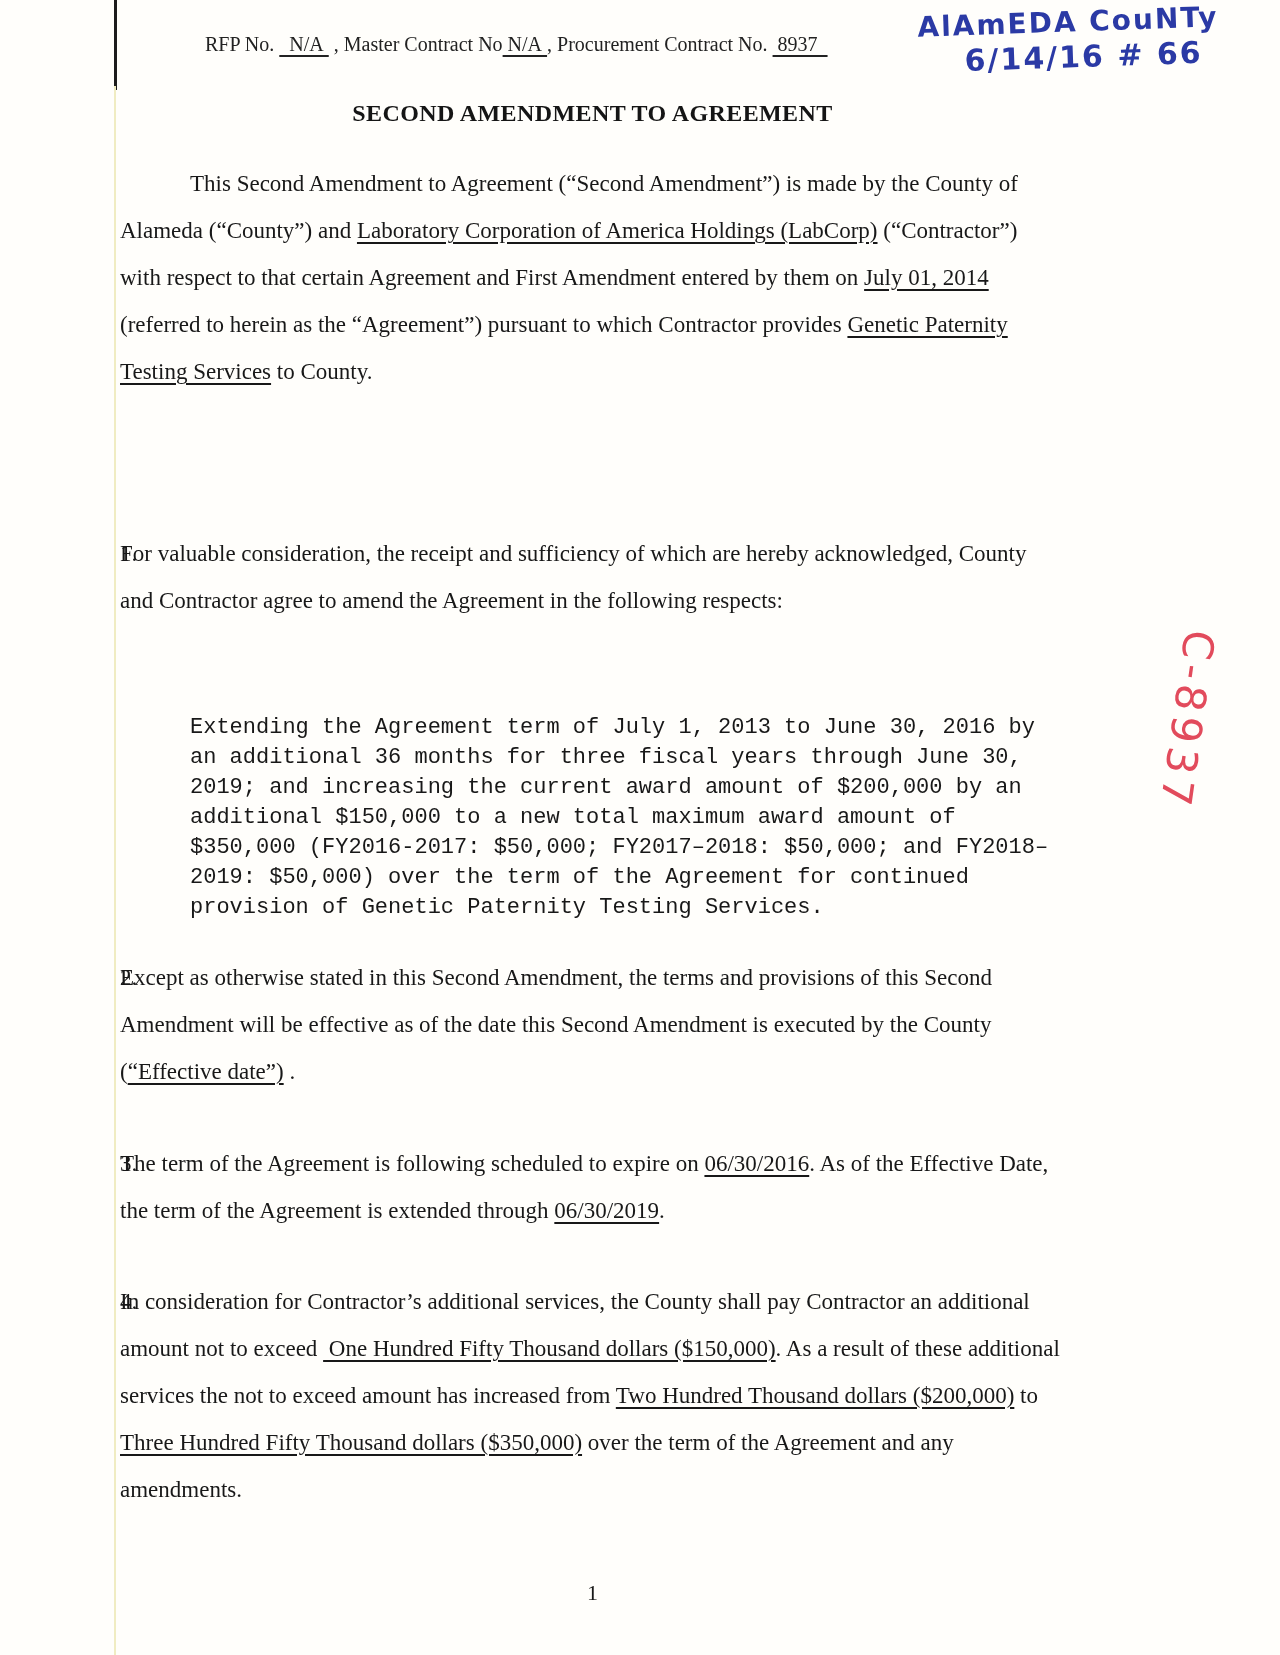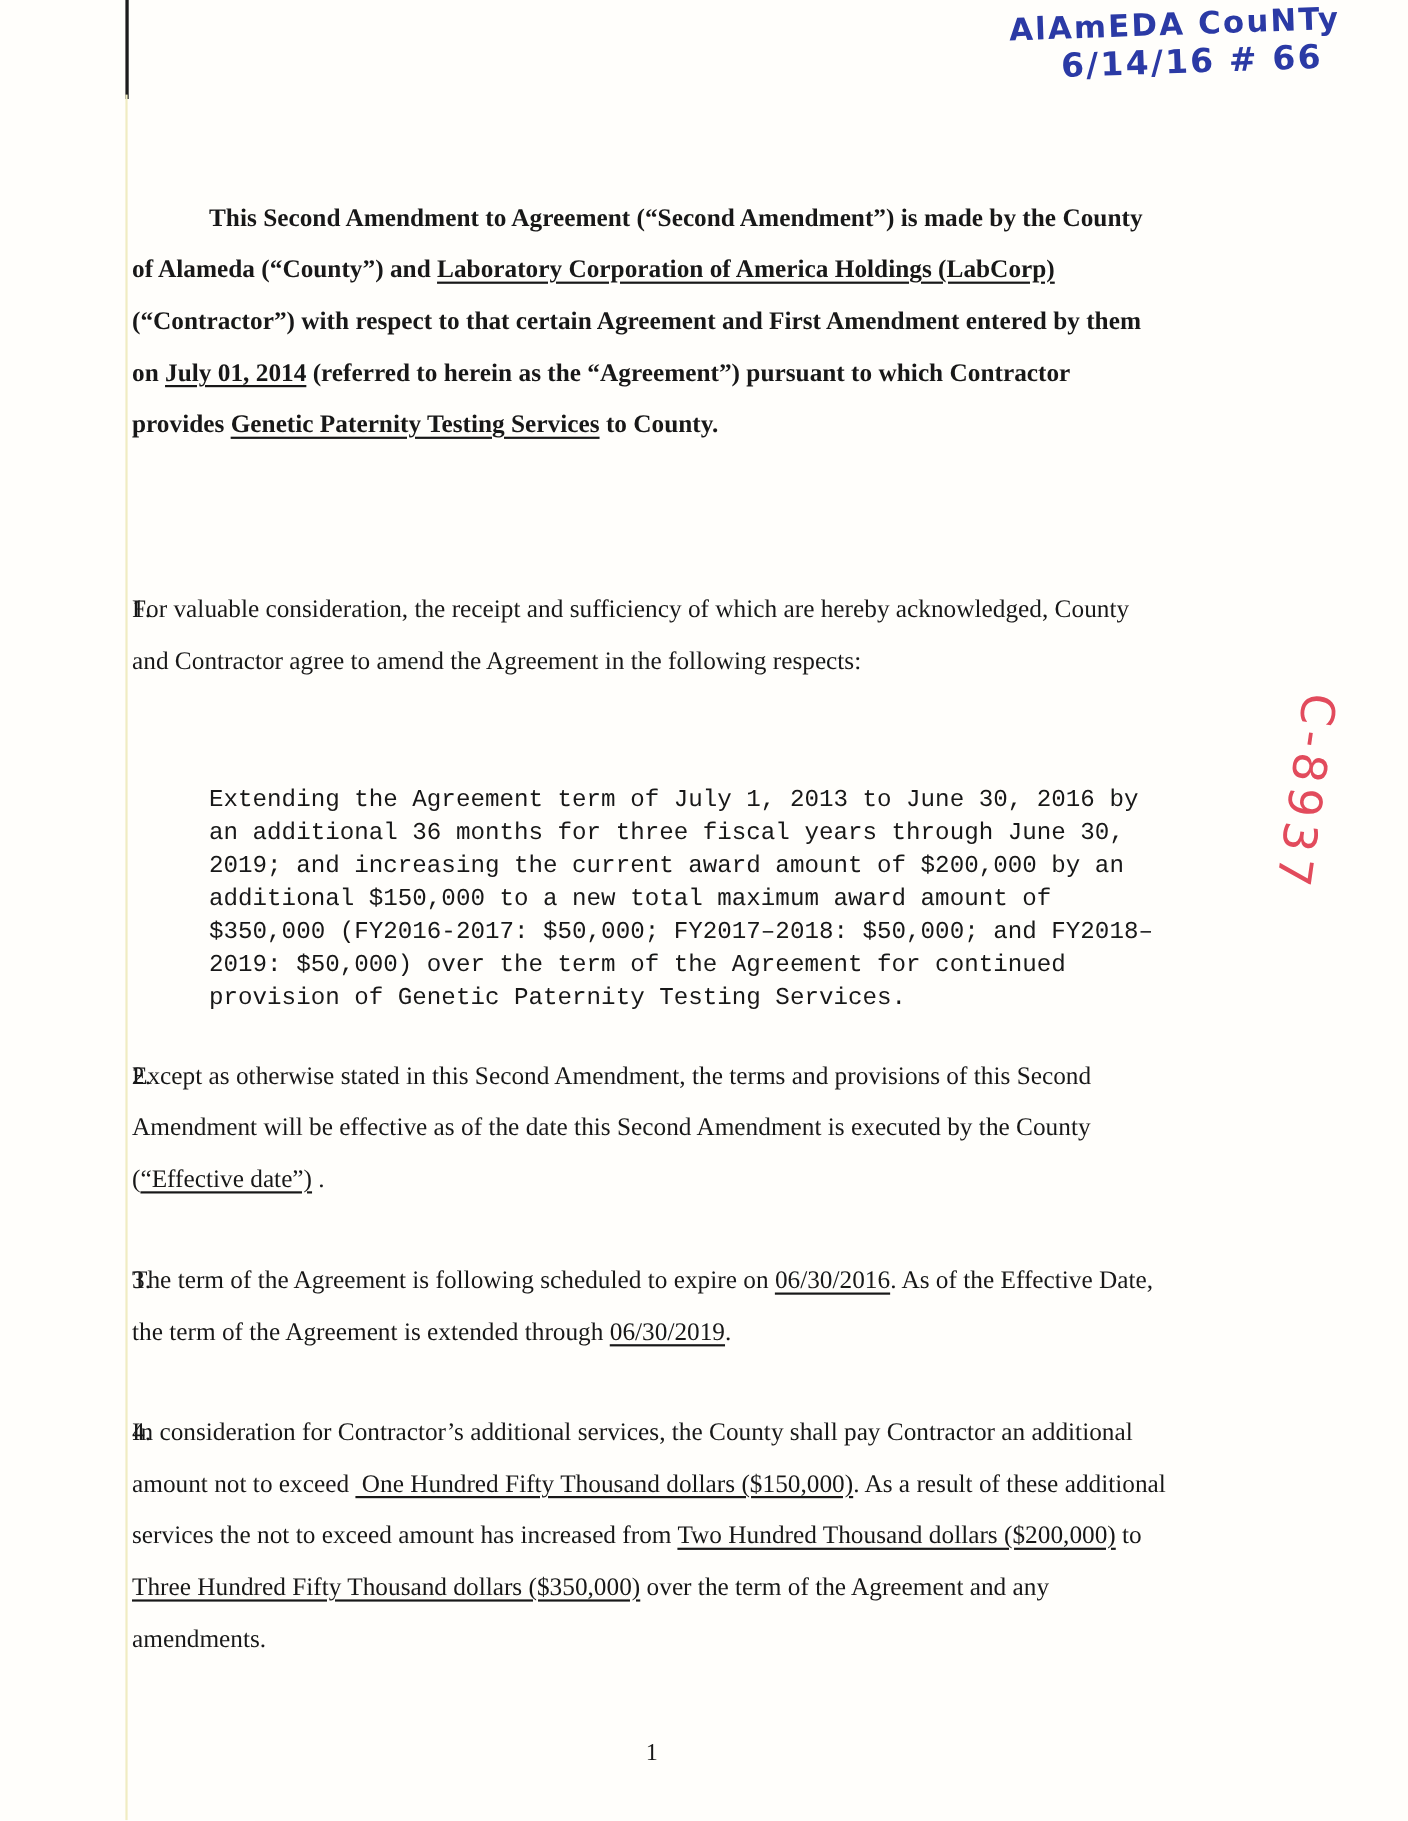--- a/index.html
+++ b/index.html
@@ -19,21 +19,21 @@
   .header-line {
     position:absolute; left:205px; top:33px; width:780px;
     font-size:20px; color:#222; white-space:nowrap;
   }
   .u { text-decoration:underline; text-underline-offset:4px; text-decoration-thickness:1.5px; }
   .title {
     position:absolute; left:120px; top:100px; width:945px;
     text-align:center; font-weight:bold; font-size:24px; letter-spacing:.4px; color:#151515;
   }
   .ds { font-size:23px; line-height:47px; }
-  .intro { position:absolute; left:120px; top:151px; width:940px; text-indent:70px;font-weight:bold; }
+  .intro { position:absolute; left:120px; top:137px; width:940px; text-indent:70px; }
   .agree { position:absolute; left:120px; top:416px; width:940px; }
   .item { position:absolute; left:120px; width:945px; }
   .item .num { position:absolute; left:0; top:0; }
   .item .itext { }
   .item1 { top:530px; }
   .blockpara {
     position:absolute; left:190px; top:713px; width:880px;
     font-size:22px; line-height:30px;font-family:Liberation Mono, monospace;
   }
   .item2 { top:954px; }
@@ -64,28 +64,30 @@
   }
 </style>
 </head>
 <body>
 
 <div class="page">
 
   <div class="edge-black"></div>
   <div class="edge-yellow"></div>
 
+  <div class="header-line"><span>RFP No. </span><span class="u">&nbsp;&nbsp;N/A&nbsp;</span><span>&nbsp;, Master Contract No</span><span class="u">&nbsp;N/A&nbsp;</span><span>, Procurement Contract No. </span><span class="u">&nbsp;8937&nbsp;&nbsp;</span></div>
 
   <div class="stamp">
     <div class="l1">AlAmEDA CouNTy</div>
     <div class="l2">6/14/16 # 66</div>
   </div>
 
   <div class="sidecode">C-8937</div>
 
+  <div class="title">SECOND AMENDMENT TO AGREEMENT</div>
 
   <p class="intro ds"><span>This Second Amendment to Agreement (“Second Amendment”) is made by the County of Alameda (“County”) and </span><span class="u">Laboratory Corporation of America Holdings (LabCorp)</span><span> (“Contractor”) with respect to that certain Agreement and First Amendment entered by them on </span><span class="u">July 01, 2014</span><span> (referred to herein as the “Agreement”) pursuant to which Contractor provides </span><span class="u">Genetic Paternity Testing Services</span><span> to County.</span></p>
 
 
   <div class="item item1 ds">
     <span class="num">1.</span>
     <div class="itext">For valuable consideration, the receipt and sufficiency of which are hereby acknowledged, County and Contractor agree to amend the Agreement in the following respects:</div>
   </div>
 
   <div class="blockpara">Extending the Agreement term of July 1, 2013 to June 30, 2016 by an additional 36 months for three fiscal years through June 30, 2019; and increasing the current award amount of $200,000 by an additional $150,000 to a new total maximum award amount of $350,000 (FY2016-2017: $50,000; FY2017–2018: $50,000; and FY2018–2019: $50,000) over the term of the Agreement for continued provision of Genetic Paternity Testing Services.</div>

